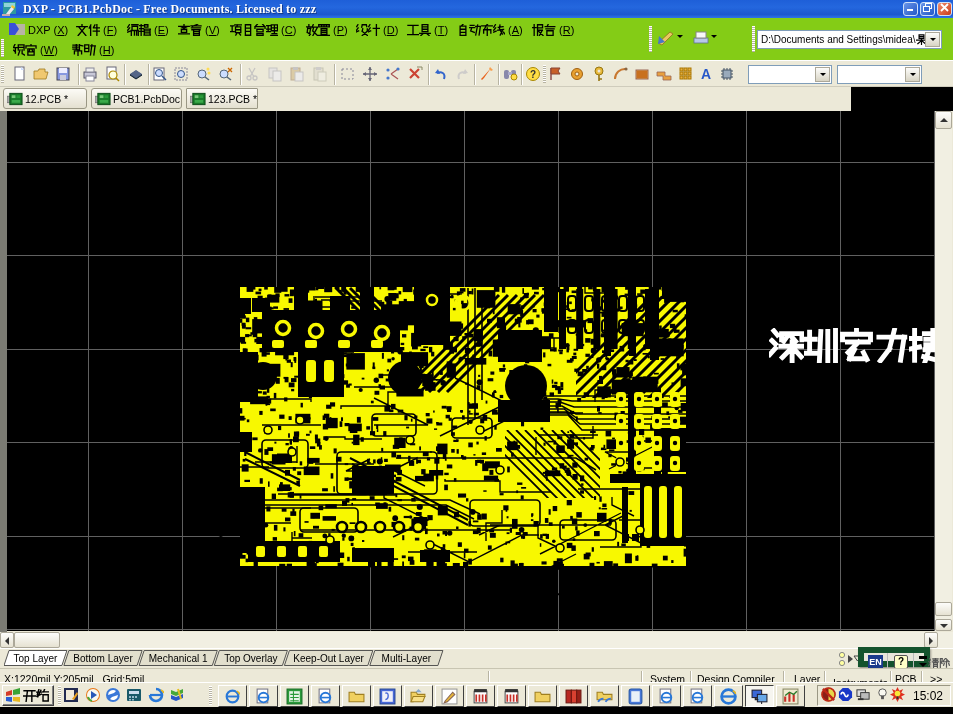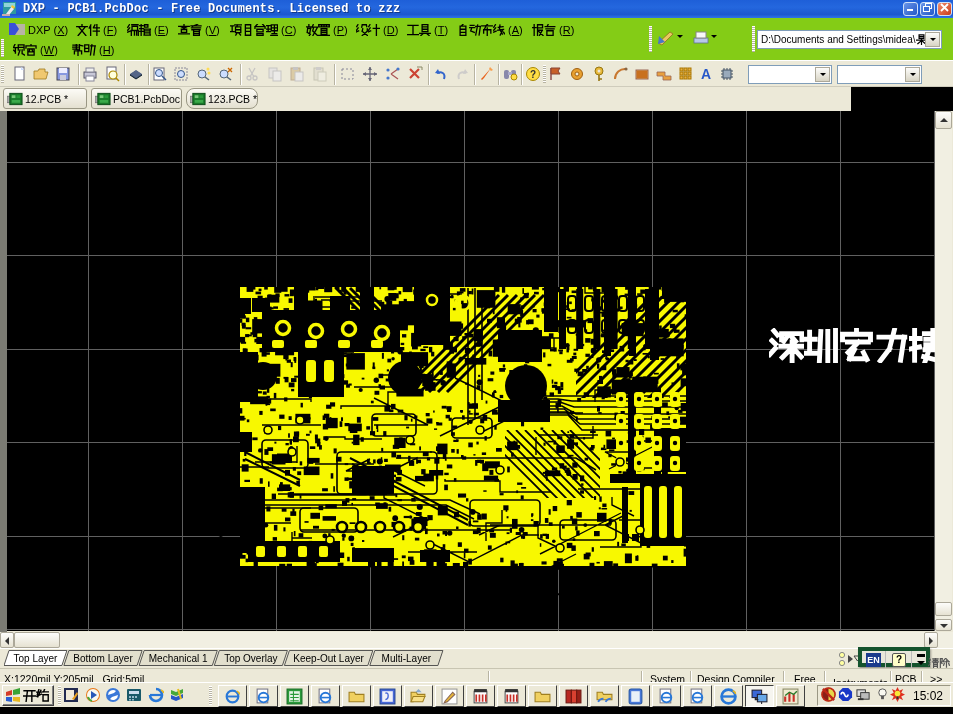--- a/index.html
+++ b/index.html
@@ -12,21 +12,21 @@
 </style></head><body>
 <div id="root">
     <div class="abs" style="left:0;top:0;width:953px;height:18px;background:linear-gradient(180deg,#1e5fd8 0%,#2467de 40%,#1b58cf 80%,#2e74ea 100%)">
       <svg class="abs" style="left:2px;top:1px" width="16" height="16" viewBox="0 0 16 16">
         <rect x="1" y="1" width="13" height="12" fill="#2e9aa0"></rect>
         <rect x="2" y="2" width="11" height="4" fill="#8fd4d8"></rect>
         <path d="M4 13L10 5l2 3-5 6z" fill="#e8e8f0"></path>
         <path d="M10 4l3 2-1 2-3-2z" fill="#f4c430"></path>
         <rect x="0" y="13" width="8" height="2" fill="#caa"></rect>
       </svg>
-      <div class="abs" style="left:23px;top:2px;font-family:Liberation Mono, monospace;font-size:12px;font-weight:bold;color:#fff;letter-spacing:0.2px;text-shadow:1px 1px 0 #123a8a">DXP - PCB1.PcbDoc - Free Documents. Licensed to zzz</div>
+      <div class="abs" style="left:23px;top:2px;font-family:Liberation Serif, serif;font-size:12px;font-weight:bold;color:#fff;letter-spacing:0.2px;text-shadow:1px 1px 0 #123a8a">DXP - PCB1.PcbDoc - Free Documents. Licensed to zzz</div>
       <div class="abs" style="left:903px;top:2px;width:15px;height:14px;border-radius:3px;border:1px solid #cfe0f8;background:linear-gradient(135deg,#6a96e8,#2257c8);color:#fff;font-size:9px;font-weight:bold;text-align:center;line-height:12px"><svg width="9" height="9" viewBox="0 0 9 9">
           <rect x="1" y="6" width="6" height="2" fill="#fff"></rect>
         </svg></div>
       <div class="abs" style="left:920px;top:2px;width:15px;height:14px;border-radius:3px;border:1px solid #cfe0f8;background:linear-gradient(135deg,#6a96e8,#2257c8);color:#fff;font-size:9px;font-weight:bold;text-align:center;line-height:12px"><svg width="9" height="9" viewBox="0 0 9 9">
           <rect x="2.5" y="0.5" width="6" height="5" fill="none" stroke="#fff"></rect>
           <rect x="0.5" y="3.5" width="6" height="5" fill="#3a6fd8" stroke="#fff"></rect>
         </svg></div>
       <div class="abs" style="left:937px;top:2px;width:15px;height:14px;border-radius:3px;border:1px solid #cfe0f8;background:linear-gradient(135deg,#f09070,#cc3b18);color:#fff;font-size:9px;font-weight:bold;text-align:center;line-height:12px"><svg width="9" height="9" viewBox="0 0 9 9">
           <path d="M1 1l7 7M8 1l-7 7" stroke="#fff" stroke-width="1.8"></path>
         </svg></div>
@@ -301,21 +301,21 @@
           <rect x="10" y="3" width="4" height="3" fill="#2a9a3a"></rect>
           <rect x="5" y="8" width="9" height="3" fill="#3aaa4a"></rect>
         </svg>12.PCB *</div>
       <div class="abs" style="left:91px;top:1px;width:91px;height:21px;background:linear-gradient(180deg,#fcfbf6,#e4e0d0);border:1px solid #9a9784;border-radius:3px;font-size:10.5px;color:#000;padding:3px 0 0 3px;white-space:nowrap;overflow:hidden"><svg style="vertical-align:-3px;margin-right:2px" width="16" height="14" viewBox="0 0 17 14">
           <rect x="0" y="4" width="4" height="7" fill="#aaa" stroke="#666" stroke-width="0.7"></rect>
           <rect x="3" y="1" width="13" height="12" fill="#1a7a2a" stroke="#0a4a16"></rect>
           <rect x="5" y="3" width="4" height="3" fill="#7ac87a"></rect>
           <rect x="10" y="3" width="4" height="3" fill="#2a9a3a"></rect>
           <rect x="5" y="8" width="9" height="3" fill="#3aaa4a"></rect>
         </svg>PCB1.PcbDoc</div>
-      <div class="abs" style="left:186px;top:1px;width:72px;height:21px;background:linear-gradient(180deg,#fcfbf6,#e4e0d0);border:1px solid #9a9784;border-radius:8px;font-size:10.5px;color:#000;padding:3px 0 0 3px;white-space:nowrap;overflow:hidden"><svg style="vertical-align:-3px;margin-right:2px" width="16" height="14" viewBox="0 0 17 14">
+      <div class="abs" style="left:186px;top:1px;width:72px;height:21px;background:linear-gradient(180deg,#fcfbf6,#e4e0d0);border:1px solid #9a9784;border-radius:1px;font-size:10.5px;color:#000;padding:3px 0 0 3px;white-space:nowrap;overflow:hidden"><svg style="vertical-align:-3px;margin-right:2px" width="16" height="14" viewBox="0 0 17 14">
           <rect x="0" y="4" width="4" height="7" fill="#aaa" stroke="#666" stroke-width="0.7"></rect>
           <rect x="3" y="1" width="13" height="12" fill="#1a7a2a" stroke="#0a4a16"></rect>
           <rect x="5" y="3" width="4" height="3" fill="#7ac87a"></rect>
           <rect x="10" y="3" width="4" height="3" fill="#2a9a3a"></rect>
           <rect x="5" y="8" width="9" height="3" fill="#3aaa4a"></rect>
         </svg>123.PCB *</div>
     </div>
     <div class="abs" style="left:0;top:111px;width:953px;height:537px;background:#ece9d8">
       <div class="abs" style="left:0;top:0;width:7px;height:521px;background:#7b7b73"></div>
       <div class="abs" style="left:7px;top:0;width:928px;height:520px;background:#000;overflow:hidden">
@@ -1703,21 +1703,21 @@
         <text x="324.59999999999997" y="12.5" font-size="10" text-anchor="middle" fill="#000" font-family="Liberation Sans">Keep-Out Layer</text>
         <path d="M370.79999999999995 1.5L365.79999999999995 16.5h68.1l5-15z" fill="#e2dfcd" stroke="#444" stroke-width="0.9"></path>
         <text x="402.34999999999997" y="12.5" font-size="10" text-anchor="middle" fill="#000" font-family="Liberation Sans">Multi-Layer</text>
       </svg>
       <svg class="abs" style="left:838px;top:2px" width="24" height="16" viewBox="0 0 24 16">
         <circle cx="4" cy="4" r="2.6" fill="#ffffa0" stroke="#888"></circle>
         <circle cx="4" cy="12" r="2.6" fill="#ffffa0" stroke="#888"></circle>
         <path d="M10 4l5 4-5 4z" fill="#444"></path>
         <path d="M16 5h7l-3.5 5z" fill="none" stroke="#444"></path>
       </svg>
-      <div class="abs" style="left:858px;top:-2px;width:72px;height:20px;background:#e8e6da;border:4px solid #14532d;box-shadow:1px 2px 2px rgba(0,0,0,0.35)">
+      <div class="abs" style="left:858px;top:-2px;width:72px;height:20px;background:#e8e6da;border:6px solid #14532d;box-shadow:1px 2px 2px rgba(0,0,0,0.35)">
         <div class="abs" style="left:4px;top:2px;width:15px;height:14px;background:#1a3a8c;color:#fff;font-size:9px;font-weight:bold;text-align:center;line-height:14px">EN</div>
         <div class="abs" style="left:23px;top:0;width:1px;height:20px;background:#bbb"></div>
         <div class="abs" style="left:30px;top:2px;width:14px;height:14px;background:#ffffc8;border:1.5px solid #555;border-radius:2px;font-size:10px;font-weight:bold;text-align:center;line-height:12px">?</div>
         <div class="abs" style="left:49px;top:0;width:1px;height:20px;background:#bbb"></div>
         <div class="abs" style="left:55px;top:3px;width:8px;height:3px;background:#000"></div>
         <div class="abs" style="left:55px;top:10px;width:0;height:0;border:4px solid transparent;border-top-color:#000"></div>
       </div>
       <div class="abs" style="left:928px;top:4px;white-space:nowrap"><svg style="width:11px;height:11px;vertical-align:-2.0px" viewBox="0 0 100 100">
           <path d="M14 6L22 18M8 32L16 42M4 70L16 56M44 8L92 8M48 22L88 22M40 36L96 36M68 2L68 36M50 44L50 94M86 44L86 94M50 44L86 44M50 60L86 60M50 76L86 76" stroke="#555" stroke-width="11" fill="none" stroke-linecap="square"></path>
         </svg><svg style="width:11px;height:11px;vertical-align:-2.0px" viewBox="0 0 100 100">
@@ -1725,21 +1725,21 @@
         </svg></div>
     </div>
     <div class="abs" style="left:0;top:668px;width:953px;height:21px;background:#ece9d8;border-top:1px solid #c8c5b2;font-size:10.5px;color:#000">
       <div class="abs" style="left:4px;top:4px">X:1220mil Y:205mil&nbsp;&nbsp;&nbsp;Grid:5mil</div>
       <div class="abs sep" style="left:488px;top:2px;height:17px"></div>
       <div class="abs sep" style="left:641px;top:2px;height:17px"></div>
       <div class="abs" style="left:650px;top:4px"><u>S</u>ystem</div>
       <div class="abs sep" style="left:690px;top:2px;height:17px"></div>
       <div class="abs" style="left:697px;top:4px"><u>D</u>esign Compiler</div>
       <div class="abs sep" style="left:783px;top:2px;height:17px"></div>
-      <div class="abs" style="left:794px;top:4px">Free</div>
+      <div class="abs" style="left:794px;top:4px">Layer</div>
       <div class="abs sep" style="left:824px;top:2px;height:17px"></div>
       <div class="abs" style="left:833px;top:8px"><u>I</u>nstruments</div>
       <div class="abs sep" style="left:890px;top:2px;height:17px"></div>
       <div class="abs" style="left:895px;top:4px"><u>P</u>CB</div>
       <div class="abs sep" style="left:921px;top:2px;height:17px"></div>
       <div class="abs" style="left:930px;top:4px">&gt;&gt;</div>
     </div>
     <div class="abs" style="left:0;top:682px;width:953px;height:25px;background:#ece9d8;border-top:1px solid #fff">
       <div class="abs" style="left:2px;top:2px;width:52px;height:21px;background:#ece9d8;border:1px solid;border-color:#fff #404040 #404040 #fff;box-shadow:inset -1px -1px 0 #808080;font-size:12px;font-weight:bold">
         <svg class="abs" style="left:2px;top:2px" width="16" height="15" viewBox="0 0 16 15">

